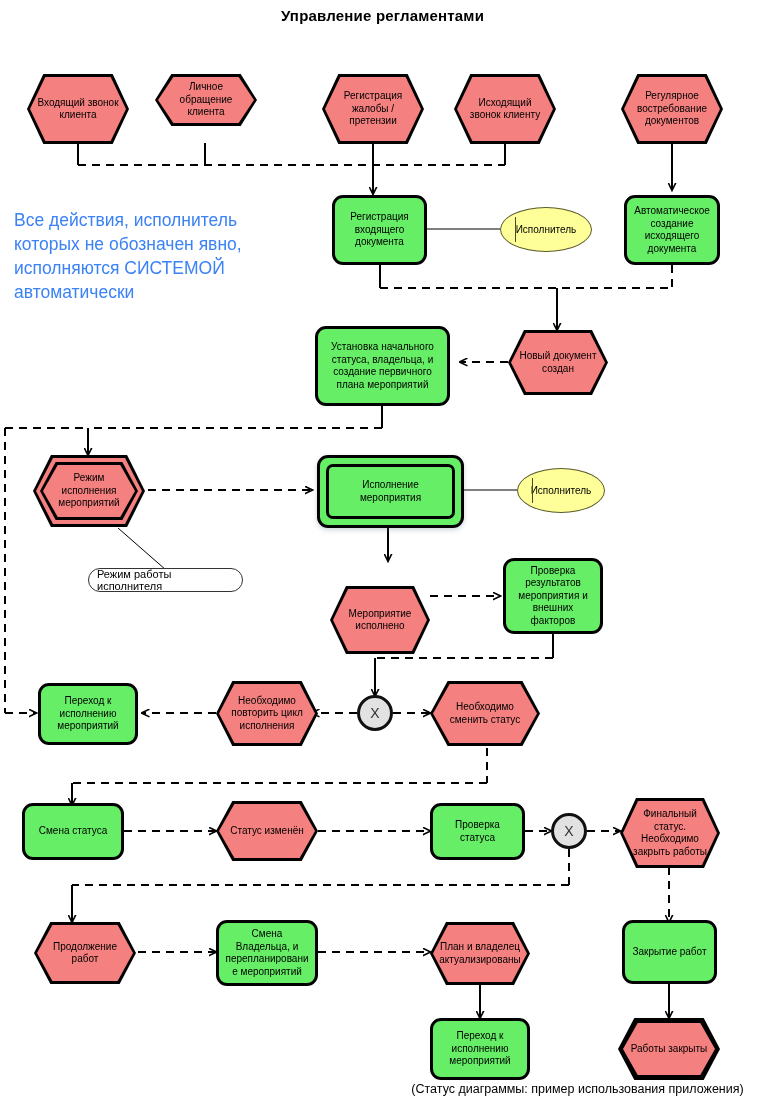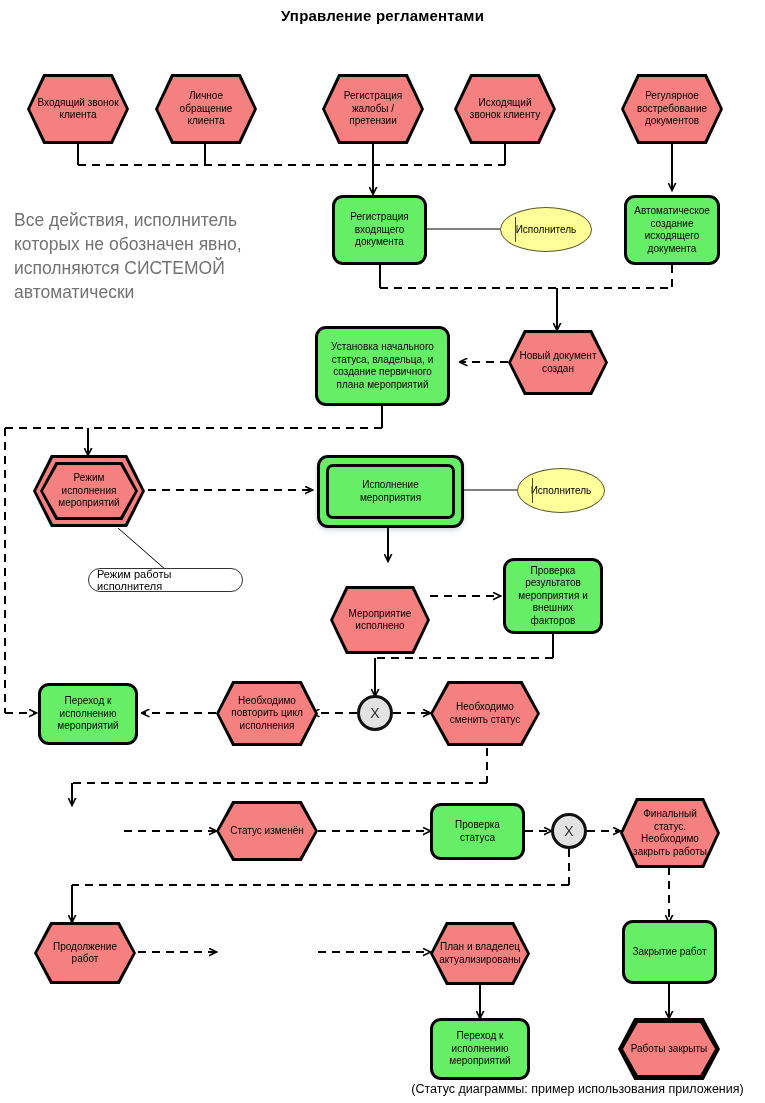--- a/index.html
+++ b/index.html
@@ -45,21 +45,21 @@
     letter-spacing: 0.2px;
   }
 
   .note {
     position: absolute;
     left: 14px;
     top: 208px;
     width: 290px;
     font-size: 17.5px;
     line-height: 24px;
-    color: #737373;
+    color: #3b82f6;
   }
 
   .caption {
     position: absolute;
     left: 395px;
     top: 1082px;
     width: 365px;
     text-align: center;
     font-size: 12.5px;
     color: #000000;
@@ -288,21 +288,21 @@
 
   <div id="nodes">
 
     <div class="hexwrap" style="left:27px; top:74px; width:102px; height:70px;">
       <div class="hexfill"></div>
       <div class="hexinner"></div>
       <div class="hexlabel">Входящий звонок
 клиента</div>
     </div>
 
-    <div class="hexwrap" style="left:155px; top:74px; width:102px; height:70px;">
+    <div class="hexwrap" style="left:155px; top:74px; width:102px; height:52px;">
       <div class="hexfill"></div>
       <div class="hexinner"></div>
       <div class="hexlabel">Личное
 обращение
 клиента</div>
     </div>
 
     <div class="hexwrap" style="left:322px; top:74px; width:102px; height:70px;">
       <div class="hexfill"></div>
       <div class="hexinner"></div>
@@ -415,20 +415,23 @@
       <span>X</span>
     </div>
 
     <div class="hexwrap" style="left:430px; top:681px; width:110px; height:65px;">
       <div class="hexfill"></div>
       <div class="hexinner"></div>
       <div class="hexlabel">Необходимо
 сменить статус</div>
     </div>
 
+    <div class="node rect" style="left:22px; top:803px; width:102px; height:57px;">
+      <span class="lbl">Смена статуса</span>
+    </div>
 
     <div class="hexwrap" style="left:216px; top:801px; width:102px; height:60px;">
       <div class="hexfill"></div>
       <div class="hexinner"></div>
       <div class="hexlabel">Статус изменён</div>
     </div>
 
     <div class="node rect" style="left:430px; top:803px; width:95px; height:57px;">
       <span class="lbl">Проверка статуса</span>
     </div>
@@ -446,20 +449,26 @@
 закрыть работы</div>
     </div>
 
     <div class="hexwrap" style="left:34px; top:922px; width:102px; height:62px;">
       <div class="hexfill"></div>
       <div class="hexinner"></div>
       <div class="hexlabel">Продолжение
 работ</div>
     </div>
 
+    <div class="node rect" style="left:216px; top:920px; width:102px; height:66px;">
+      <span class="lbl">Смена
+Владельца, и
+перепланировани
+е мероприятий</span>
+    </div>
 
     <div class="hexwrap" style="left:430px; top:922px; width:100px; height:63px;">
       <div class="hexfill"></div>
       <div class="hexinner"></div>
       <div class="hexlabel">План и владелец
 актуализированы</div>
     </div>
 
     <div class="node rect" style="left:622px; top:920px; width:95px; height:64px;">
       <span class="lbl">Закрытие работ</span>

